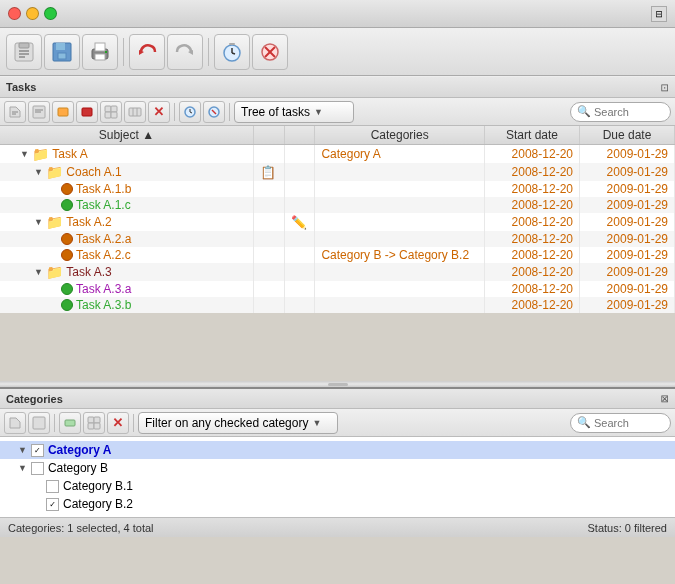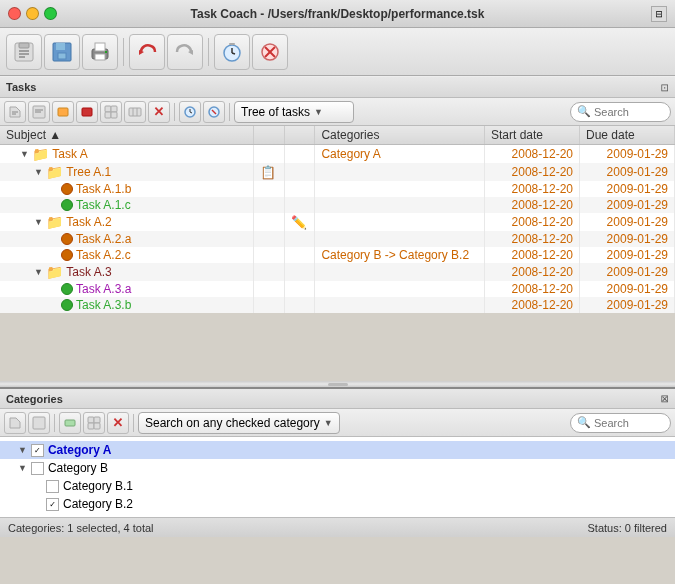--- a/index.html
+++ b/index.html
@@ -156,21 +156,21 @@
     .task-table {
       width: 100%;
       border-collapse: collapse;
       font-size: 12px;
     }
     .task-table th {
       background: linear-gradient(to bottom, #e8e8e8, #d8d8d8);
       border-bottom: 1px solid #bbb;
       border-right: 1px solid #ccc;
       padding: 2px 6px;
-      text-align: left;
+      text-align: center;
       font-weight: normal;
       color: #333;
       white-space: nowrap;
     }
     .task-table td {
       padding: 1px 6px;
       border-right: 1px solid #e8e8e8;
       white-space: nowrap;
     }
     .task-table tr:nth-child(even) td { background: #f5f5f5; }
@@ -253,21 +253,20 @@
   </style>
 </head>
 <body>
 
 <div class="title-bar">
   <div class="title-bar-buttons">
     <div class="tb-btn tb-close"></div>
     <div class="tb-btn tb-min"></div>
     <div class="tb-btn tb-max"></div>
   </div>
-  <span class="title-text">Task Coach - /Users/frank/Desktop/performance.tsk</span>
   <div class="title-resize" style="position:absolute;right:8px;">⊟</div>
 </div>
 
 <div class="toolbar">
   <div class="tool-btn" title="New task">
     <svg width="22" height="22" viewBox="0 0 22 22">
         <rect x="2" y="2" width="18" height="18" rx="2" fill="#ddd" stroke="#aaa"></rect>
         <rect x="6" y="2" width="10" height="5" rx="1" fill="#bbb" stroke="#999"></rect>
         <line x1="6" y1="10" x2="16" y2="10" stroke="#888" stroke-width="1.5"></line>
         <line x1="6" y1="13" x2="16" y2="13" stroke="#888" stroke-width="1.5"></line>
@@ -426,21 +425,21 @@
     </td>
     <td class="col-cat cat-text">Category A</td>
     <td class="col-start task-date" style="text-align:right;">2008-12-20</td>
     <td class="col-due task-date" style="text-align:right;">2009-01-29</td>
   </tr>
         <tr>
     <td class="col-subject">
       <div class="task-row-cell" style="padding-left:28px;">
         <span style="font-size:9px;color:#555;">▼</span>
         <span style="color:#cc6600; font-size:14px;">📁</span>
-        <span style="color:#cc6600;">Tree A.1</span>
+        <span style="color:#cc6600;">Coach A.1</span>
       </div>
     </td>
     <td style="width:20px;text-align:center;">
       <span style="font-size:13px;">📋</span>
     </td>
     <td style="width:20px;text-align:center;">
       
     </td>
     <td class="col-cat cat-text"></td>
     <td class="col-start task-date" style="text-align:right;">2008-12-20</td>
@@ -625,21 +624,21 @@
         <rect x="1" y="1" width="6" height="6" fill="#ddd" stroke="#aaa" rx="1"></rect>
         <rect x="7" y="1" width="6" height="6" fill="#ddd" stroke="#aaa" rx="1"></rect>
         <rect x="1" y="7" width="6" height="6" fill="#ddd" stroke="#aaa" rx="1"></rect>
         <rect x="7" y="7" width="6" height="6" fill="#ddd" stroke="#aaa" rx="1"></rect>
       </svg>
   </div>
   <div class="pt-btn" style="color:#cc3333; font-size:13px; font-weight:bold;">✕</div>
   <div class="pt-separator"></div>
 
   <div class="tree-dropdown" style="min-width:200px;">
-    <span>Search on any checked category</span>
+    <span>Filter on any checked category</span>
     <span class="dropdown-arrow">▼</span>
   </div>
 
   <div style="flex:1"></div>
 
   <div class="search-box">
     <span class="search-icon-inner">🔍</span>
     <input class="search-input" type="text" placeholder="Search" style="">
   </div>
 </div>

